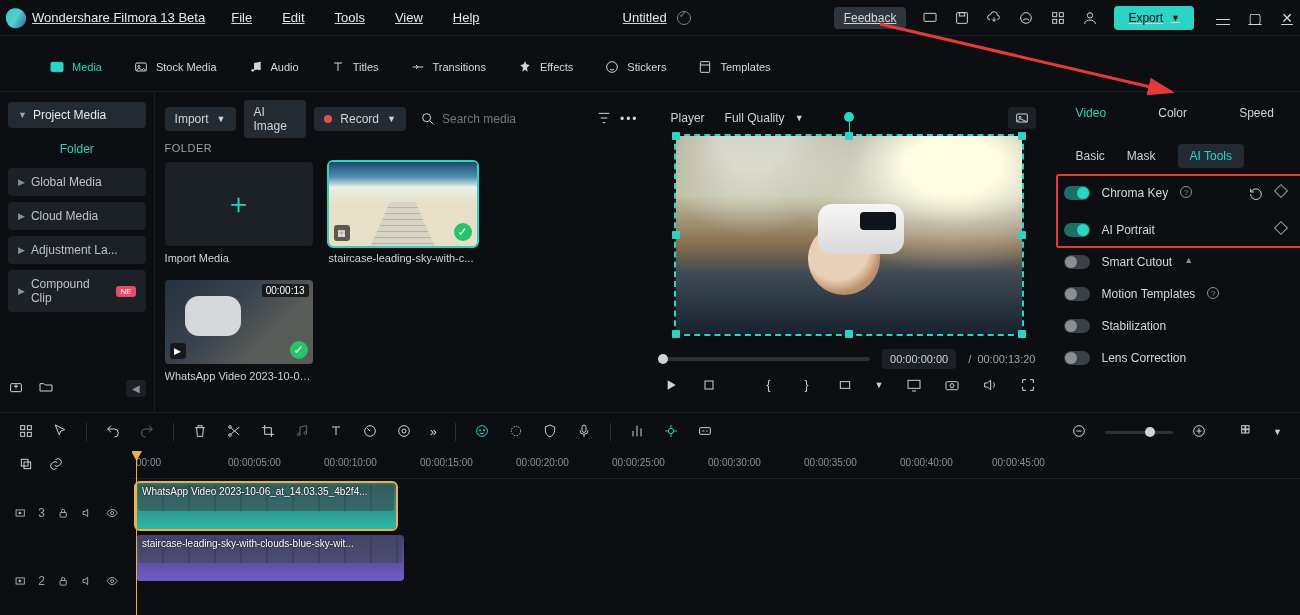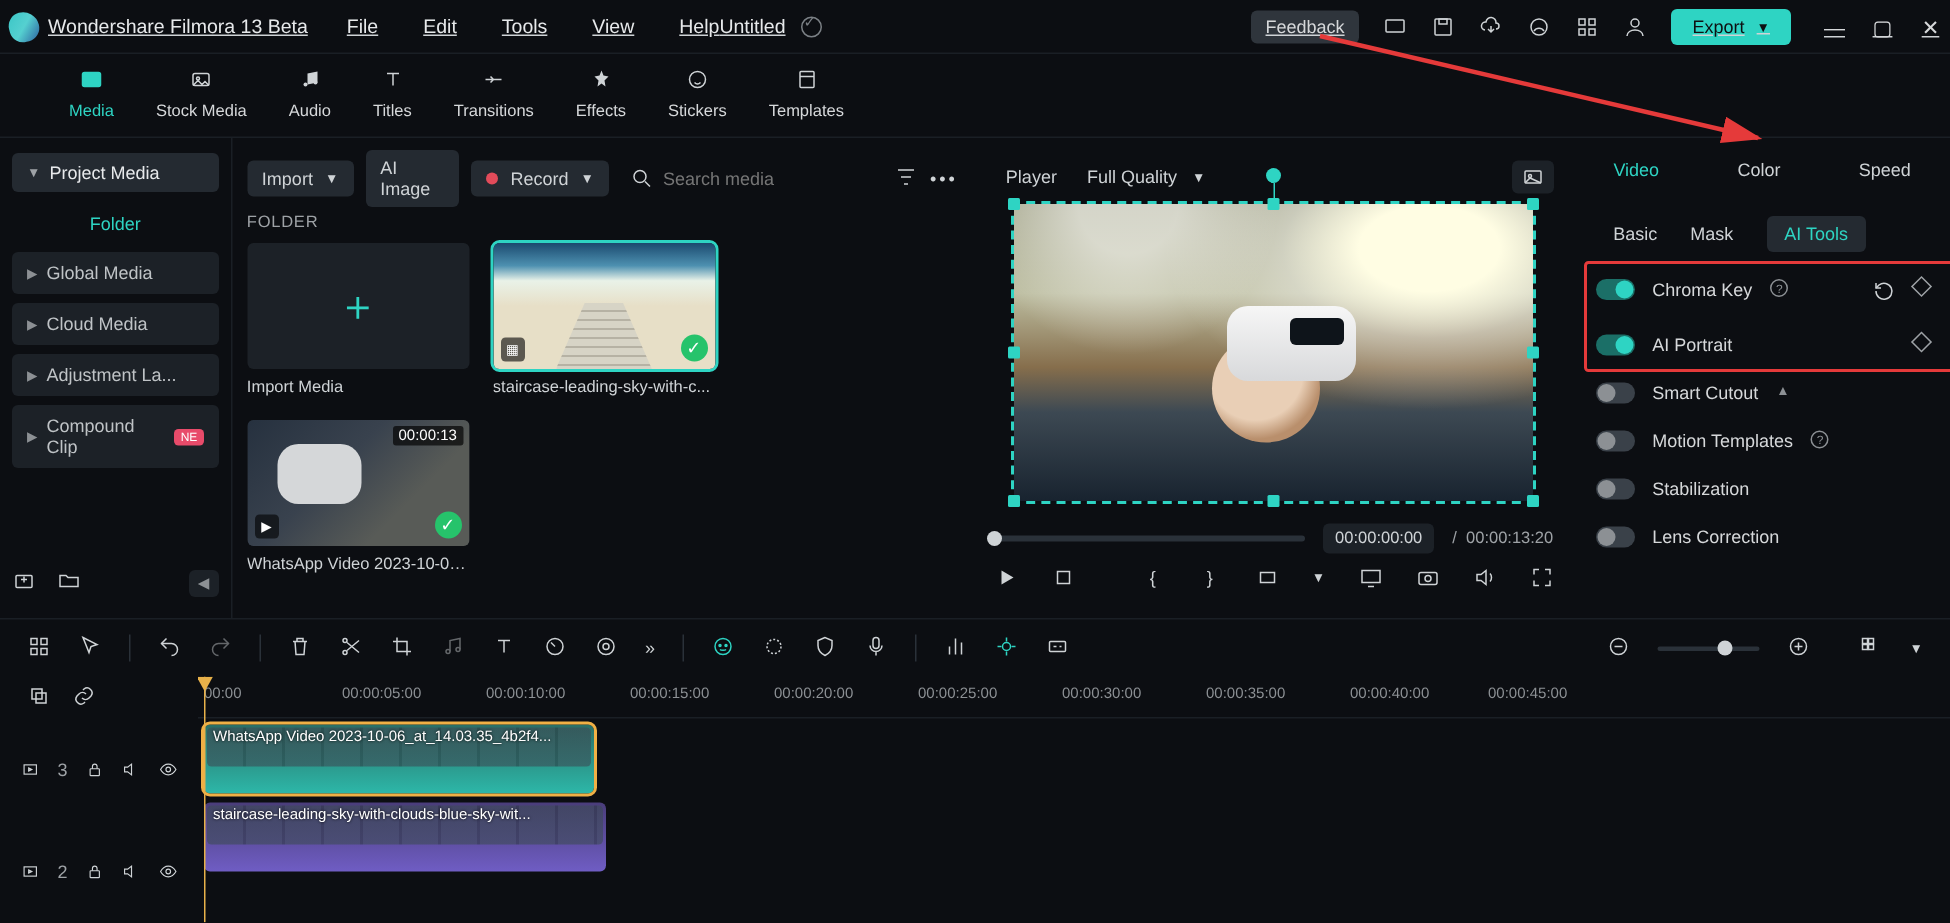--- a/index.html
+++ b/index.html
@@ -21,21 +21,21 @@
   .logo {
     width: 20px; height: 20px; margin-right: 6px;
     background: linear-gradient(135deg, #3bc6c6 0%, #55d0d0 50%, #2b5f9f 100%);
     border-radius: 50% 60% 50% 50%;
     transform: rotate(-15deg);
   }
   .app-name { font-size: 13px; color: #e7e9eb; margin-right: 26px; }
   .menu { display: flex; gap: 30px; }
   .menu-item { color: #e7e9eb; font-size: 13px; cursor: pointer; }
   .title-center {
-    flex: 1; display: flex; justify-content: flex-start; align-items: center; gap: 10px;
+    flex: 1; display: flex; justify-content: center; align-items: center; gap: 10px;
   }
   .doc-name { color: #e7e9eb; font-size: 13px; }
   .cloud-sync { width: 14px; height: 14px; border: 1.5px solid #7b8085; border-radius: 50%; position: relative; }
   .cloud-sync::after { content:"✓"; position:absolute; top:-3px; left:1px; font-size:10px; color:#7b8085;}
   .right-icons { display: flex; gap: 16px; align-items: center; }
   .right-icons svg, .right-icons .ic { width: 16px; height: 16px; fill: #d6d8da; color:#d6d8da; }
   .feedback {
     background: #2f353c; padding: 4px 10px; border-radius: 4px; color: #d6d8da;
     font-size: 12px; cursor: pointer;
   }
@@ -45,21 +45,21 @@
     display: flex; align-items: center; gap: 8px; font-weight: 500;
   }
   .export .chev { font-size: 9px; }
   .win-controls { display: flex; gap: 18px; margin-left: 22px; }
   .win-controls span { width: 14px; text-align: center; color: #d6d8da; cursor: pointer; font-size: 14px; }
   
   .module-tabs {
     height: 56px; display: flex; gap: 28px; padding: 6px 20px 0 46px;
     border-bottom: 1px solid #1a1f25;
   }
-  .module-tab { display: flex; flex-direction: column; align-items: center; gap: 4px; cursor: pointer; }
+  .module-tab { display: flex; flex-direction: row; align-items: center; gap: 4px; cursor: pointer; }
   .module-tab .icn { width: 22px; height: 22px; display: flex; align-items: center; justify-content: center; color: #d6d8da; }
   .module-tab.active .icn, .module-tab.active .lbl { color: #2ed4c3; }
   .module-tab.active svg { stroke: #2ed4c3 !important; fill: #2ed4c3 !important; }
   .module-tab .lbl { font-size: 11px; color: #d6d8da; }
   
   .main-row { display: flex; height: 320px; }
   
   .sidebar {
     width: 162px; background: #0c0e12; padding: 10px 8px;
     border-right: 1px solid #1a1f25; display:flex; flex-direction:column;

